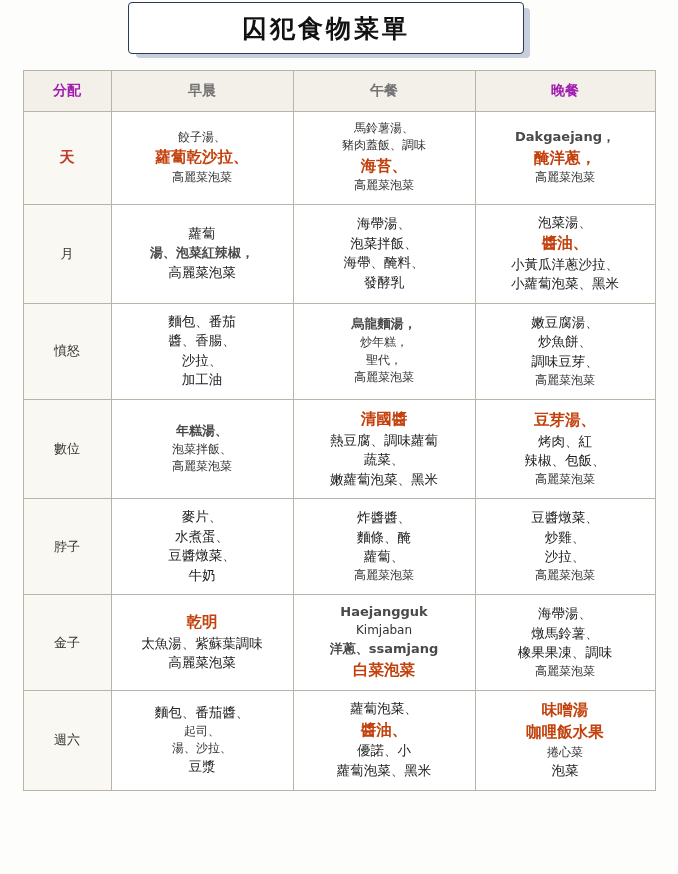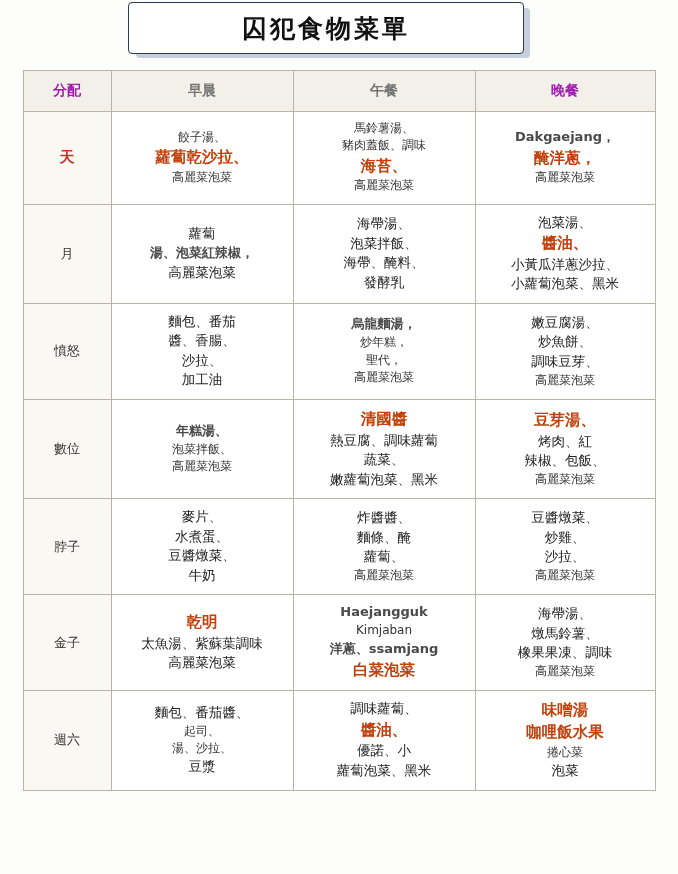--- a/index.html
+++ b/index.html
@@ -258,21 +258,21 @@
         </tr>
         <tr>
           <td class="daycell">週六</td>
           <td class="mealcell">
             <span class="line sz-m">麵包、番茄醬、</span>
             <span class="line sz-s">起司、</span>
             <span class="line sz-s">湯、沙拉、</span>
             <span class="line sz-m">豆漿</span>
           </td>
           <td class="mealcell">
-            <span class="line sz-m">調味蘿蔔、</span>
+            <span class="line sz-m">蘿蔔泡菜、</span>
             <span class="line sz-l">醬油、</span>
             <span class="line sz-m">優諾、小</span>
             <span class="line sz-m">蘿蔔泡菜、黑米</span>
           </td>
           <td class="mealcell">
             <span class="line sz-l">味噌湯</span>
             <span class="line sz-l">咖哩飯水果</span>
             <span class="line sz-s">捲心菜</span>
             <span class="line sz-m">泡菜</span>
           </td>

